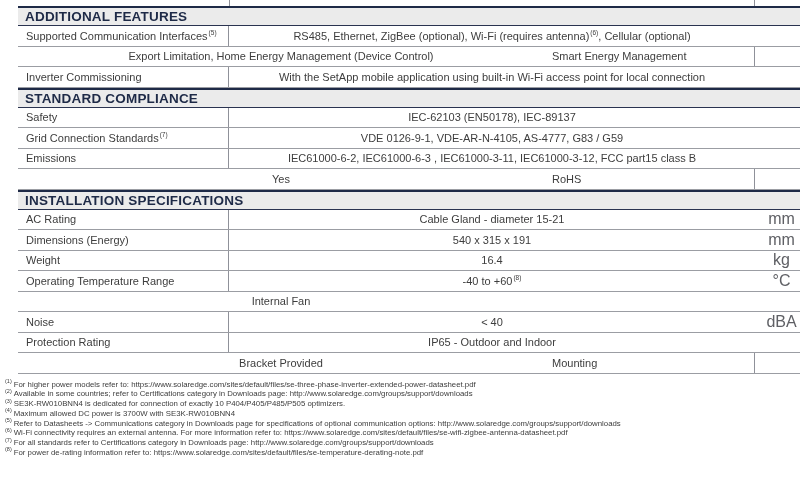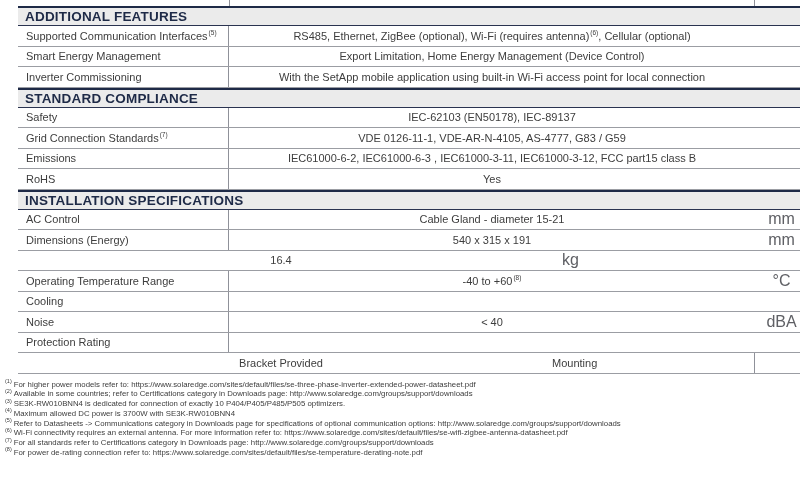--- a/index.html
+++ b/index.html
@@ -49,25 +49,25 @@
     <div class="trow">
       <div class="cell label">
           <span><span>Supported Communication Interfaces</span><sup>(5)</sup></span>
         </div>
       <div class="cell value">
           <span><span>RS485, Ethernet, ZigBee (optional), Wi-Fi (requires antenna)</span><sup>(6)</sup><span>, Cellular (optional)</span></span>
         </div>
       <div class="cell unit"></div>
     </div>
     <div class="trow">
+      <div class="cell value">
+          <span>Export Limitation, Home Energy Management (Device Control)</span>
+        </div>
       <div class="cell label">
           <span>Smart Energy Management</span>
-        </div>
-      <div class="cell value">
-          <span>Export Limitation, Home Energy Management (Device Control)</span>
         </div>
       <div class="cell unit"></div>
     </div>
     <div class="trow">
       <div class="cell label">
           <span>Inverter Commissioning</span>
         </div>
       <div class="cell value">
           <span>With the SetApp mobile application using built-in Wi-Fi access point for local connection</span>
         </div>
@@ -84,97 +84,103 @@
       <div class="cell value">
           <span>IEC-62103 (EN50178), IEC-89137</span>
         </div>
       <div class="cell unit"></div>
     </div>
     <div class="trow">
       <div class="cell label">
           <span><span>Grid Connection Standards</span><sup>(7)</sup></span>
         </div>
       <div class="cell value">
-          <span>VDE 0126-11-1, VDE-AR-N-4105, AS-4777, G83 / G59</span>
+          <span>VDE 0126-9-1, VDE-AR-N-4105, AS-4777, G83 / G59</span>
         </div>
       <div class="cell unit"></div>
     </div>
     <div class="trow">
       <div class="cell label">
           <span>Emissions</span>
         </div>
       <div class="cell value">
           <span>IEC61000-6-2, IEC61000-6-3 , IEC61000-3-11, IEC61000-3-12, FCC part15 class B</span>
         </div>
       <div class="cell unit"></div>
     </div>
     <div class="trow">
+      <div class="cell value">
+          <span>Yes</span>
+        </div>
       <div class="cell label">
           <span>RoHS</span>
-        </div>
-      <div class="cell value">
-          <span>Yes</span>
         </div>
       <div class="cell unit"></div>
     </div>
 
     <div class="section-header">
       <span>INSTALLATION SPECIFICATIONS</span>
     </div>
     <div class="trow">
       <div class="cell label">
-          <span>AC Control</span>
+          <span>AC Rating</span>
         </div>
       <div class="cell value">
           <span>Cable Gland - diameter 15-21</span>
         </div>
       <div class="cell unit">mm</div>
     </div>
     <div class="trow">
       <div class="cell label">
           <span>Dimensions (Energy)</span>
         </div>
       <div class="cell value">
           <span>540 x 315 x 191</span>
         </div>
       <div class="cell unit">mm</div>
     </div>
     <div class="trow">
+      <div class="cell label">
+          <span>Weight</span>
+        </div>
       <div class="cell value">
           <span>16.4</span>
         </div>
       <div class="cell unit">kg</div>
     </div>
     <div class="trow">
       <div class="cell label">
           <span>Operating Temperature Range</span>
         </div>
       <div class="cell value">
           <span><span>-40 to +60</span><sup>(8)</sup></span>
         </div>
       <div class="cell unit">°C</div>
     </div>
     <div class="trow">
-      <div class="cell label">
-          <span>Cooling</span>
+      <div class="cell value">
+          <span>Internal Fan</span>
         </div>
       <div class="cell unit"></div>
     </div>
     <div class="trow">
       <div class="cell label">
           <span>Noise</span>
         </div>
       <div class="cell value">
           <span>&lt; 40</span>
         </div>
       <div class="cell unit">dBA</div>
     </div>
     <div class="trow">
       <div class="cell label">
           <span>Protection Rating</span>
+        </div>
+      <div class="cell value">
+          <span>IP65 - Outdoor and Indoor</span>
         </div>
       <div class="cell unit"></div>
     </div>
     <div class="trow">
       <div class="cell value">
           <span>Bracket Provided</span>
         </div>
       <div class="cell label">
           <span>Mounting</span>
         </div>
@@ -183,15 +189,15 @@
   </div>
 
   <div class="footnotes">
     <div class="fn"><sup class="fn-marker">(1)</sup><span class="fn-text">For higher power models refer to: https://www.solaredge.com/sites/default/files/se-three-phase-inverter-extended-power-datasheet.pdf</span></div>
     <div class="fn"><sup class="fn-marker">(2)</sup><span class="fn-text">Available in some countries; refer to Certifications category in Downloads page: http://www.solaredge.com/groups/support/downloads</span></div>
     <div class="fn"><sup class="fn-marker">(3)</sup><span class="fn-text">SE3K-RW010BNN4 is dedicated for connection of exactly 10 P404/P405/P485/P505 optimizers.</span></div>
     <div class="fn"><sup class="fn-marker">(4)</sup><span class="fn-text">Maximum allowed DC power is 3700W with SE3K-RW010BNN4</span></div>
     <div class="fn"><sup class="fn-marker">(5)</sup><span class="fn-text">Refer to Datasheets -&gt; Communications category in Downloads page for specifications of optional communication options: http://www.solaredge.com/groups/support/downloads</span></div>
     <div class="fn"><sup class="fn-marker">(6)</sup><span class="fn-text">Wi-Fi connectivity requires an external antenna. For more information refer to: https://www.solaredge.com/sites/default/files/se-wifi-zigbee-antenna-datasheet.pdf</span></div>
     <div class="fn"><sup class="fn-marker">(7)</sup><span class="fn-text">For all standards refer to Certifications category in Downloads page: http://www.solaredge.com/groups/support/downloads</span></div>
-    <div class="fn"><sup class="fn-marker">(8)</sup><span class="fn-text">For power de-rating connection refer to: https://www.solaredge.com/sites/default/files/se-temperature-derating-note.pdf</span></div>
+    <div class="fn"><sup class="fn-marker">(8)</sup><span class="fn-text">For power de-rating information refer to: https://www.solaredge.com/sites/default/files/se-temperature-derating-note.pdf</span></div>
   </div>
 </div>
 
 </body></html>

